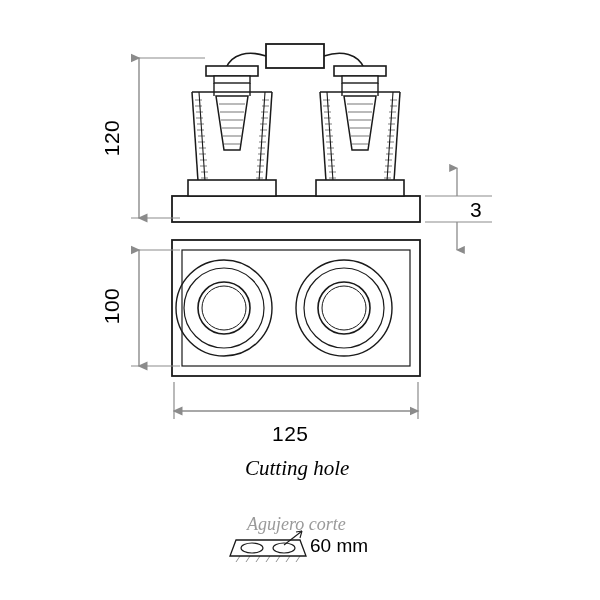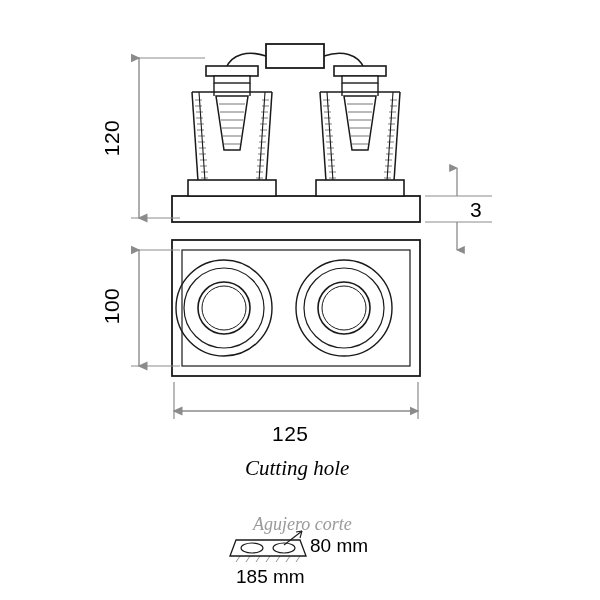--- a/index.html
+++ b/index.html
@@ -196,19 +196,18 @@
   <div class="dim-label rot" style="left:92px; top:126px; width:40px; text-align:center;">120</div>
 
   <div class="dim-label" style="left:470px; top:198px;">3</div>
 
   <div class="dim-label rot" style="left:92px; top:294px; width:40px; text-align:center;">100</div>
 
   <div class="dim-label" style="left:272px; top:422px;">125</div>
 
   <div class="cut-title" style="left:245px; top:456px;">Cutting hole</div>
 
-  <div class="cut-sub" style="left:247px; top:514px;margin-left:6px;">Agujero corte</div>
-
-  <div class="cut-dim" style="left:310px; top:535px;">80 mm</div>
-
-  <div class="cut-dim" style="left:236px; top:566px;">185 mm</div>
+  <div class="cut-sub" style="left:247px; top:514px;">Agujero corte</div>
+
+  <div class="cut-dim" style="left:310px; top:535px;">60 mm</div>
+
 
 </div>
 
 </body></html>

